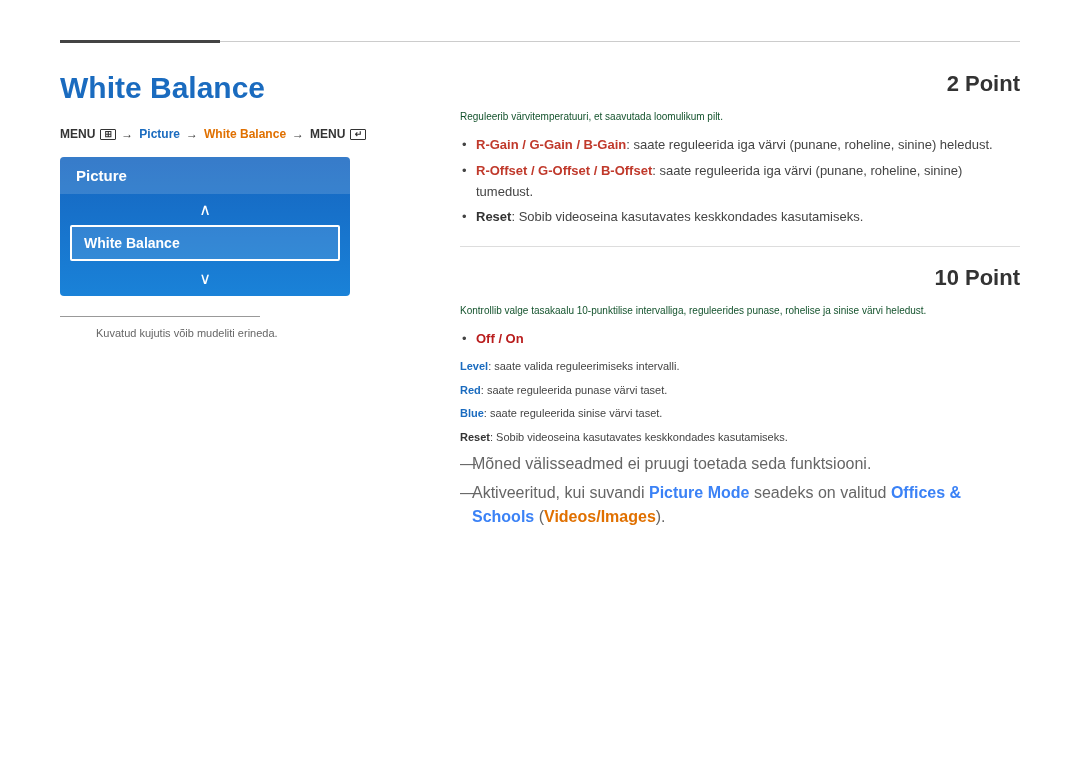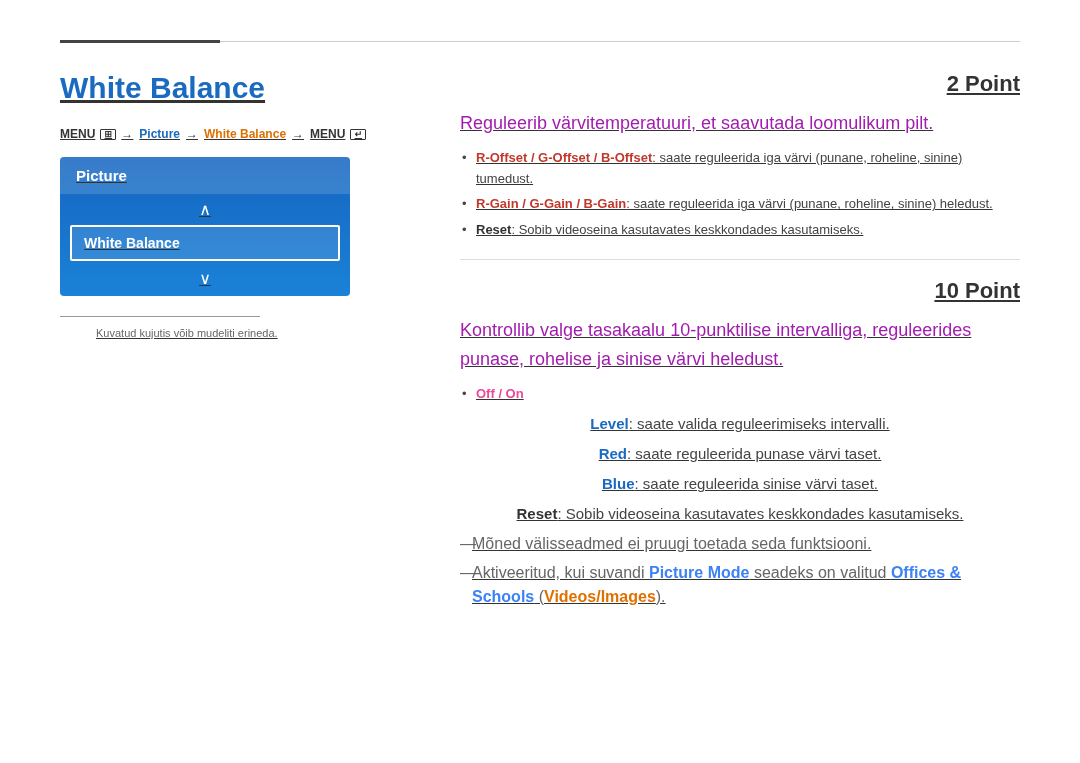--- a/index.html
+++ b/index.html
@@ -26,21 +26,20 @@
     }
     .top-rule-light {
       flex: 1;
       height: 1px;
       background: #ccc;
     }
 
     .content-wrapper {
       display: flex;
       gap: 60px;
-      text-decoration: underline;
     }
 
     
     .left-column {
       width: 340px;
       flex-shrink: 0;
     }
 
     .page-title {
       font-size: 30px;
@@ -133,22 +132,22 @@
 
     .section-title {
       font-size: 22px;
       font-weight: bold;
       color: #333;
       margin-bottom: 12px;
       text-align: right;
     }
 
     .section-desc {
-      font-size: 18px;
-      color: #a21caf;
+      font-size: 10px;
+      color: #14532d;
       margin-bottom: 10px;
       line-height: 1.6;
     }
 
     .bullet-list {
       list-style: none;
       padding-left: 16px;
       margin-bottom: 8px;
     }
 
@@ -161,34 +160,33 @@
     }
 
     .bullet-list li::before {
       content: '•';
       position: absolute;
       left: -14px;
       color: #444;
     }
 
     .highlight-red { color: #c0392b; font-weight: bold; }
-    .highlight-orange { color: #ec4899; font-weight: bold; }
+    .highlight-orange { color: #b91c1c; font-weight: bold; }
 
     .section-separator {
       height: 1px;
       background: #ddd;
       margin: 18px 0;
     }
 
     .param-line {
-      font-size: 15px;
+      font-size: 11px;
       color: #444;
       margin-bottom: 6px;
       line-height: 1.6;
-      text-align: center;
     }
 
     .param-label {
       font-weight: bold;
       color: #1a6bbf;
     }
 
     .param-label-reset {
       font-weight: bold;
       color: #333;
@@ -251,24 +249,24 @@
 
   </div>
 
   <div class="right-column">
 
     <h2 class="section-title">2 Point</h2>
     <p class="section-desc">Reguleerib värvitemperatuuri, et saavutada loomulikum pilt.</p>
 
     <ul class="bullet-list">
       <li>
-        <span class="highlight-red">R-Offset / G-Offset / B-Offset</span><span>: saate reguleerida iga värvi (punane, roheline, sinine) tumedust.</span>
+        <span class="highlight-red">R-Gain / G-Gain / B-Gain</span><span>: saate reguleerida iga värvi (punane, roheline, sinine) heledust.</span>
       </li>
       <li>
-        <span class="highlight-red">R-Gain / G-Gain / B-Gain</span><span>: saate reguleerida iga värvi (punane, roheline, sinine) heledust.</span>
+        <span class="highlight-red">R-Offset / G-Offset / B-Offset</span><span>: saate reguleerida iga värvi (punane, roheline, sinine) tumedust.</span>
       </li>
       <li>
         <span style="font-weight:bold;color:#333;">Reset</span><span>: Sobib videoseina kasutavates keskkondades kasutamiseks.</span>
       </li>
     </ul>
 
     <div class="section-separator"></div>
 
     <h2 class="section-title">10 Point</h2>
     <p class="section-desc">Kontrollib valge tasakaalu 10-punktilise intervalliga, reguleerides punase, rohelise ja sinise värvi heledust.</p>

